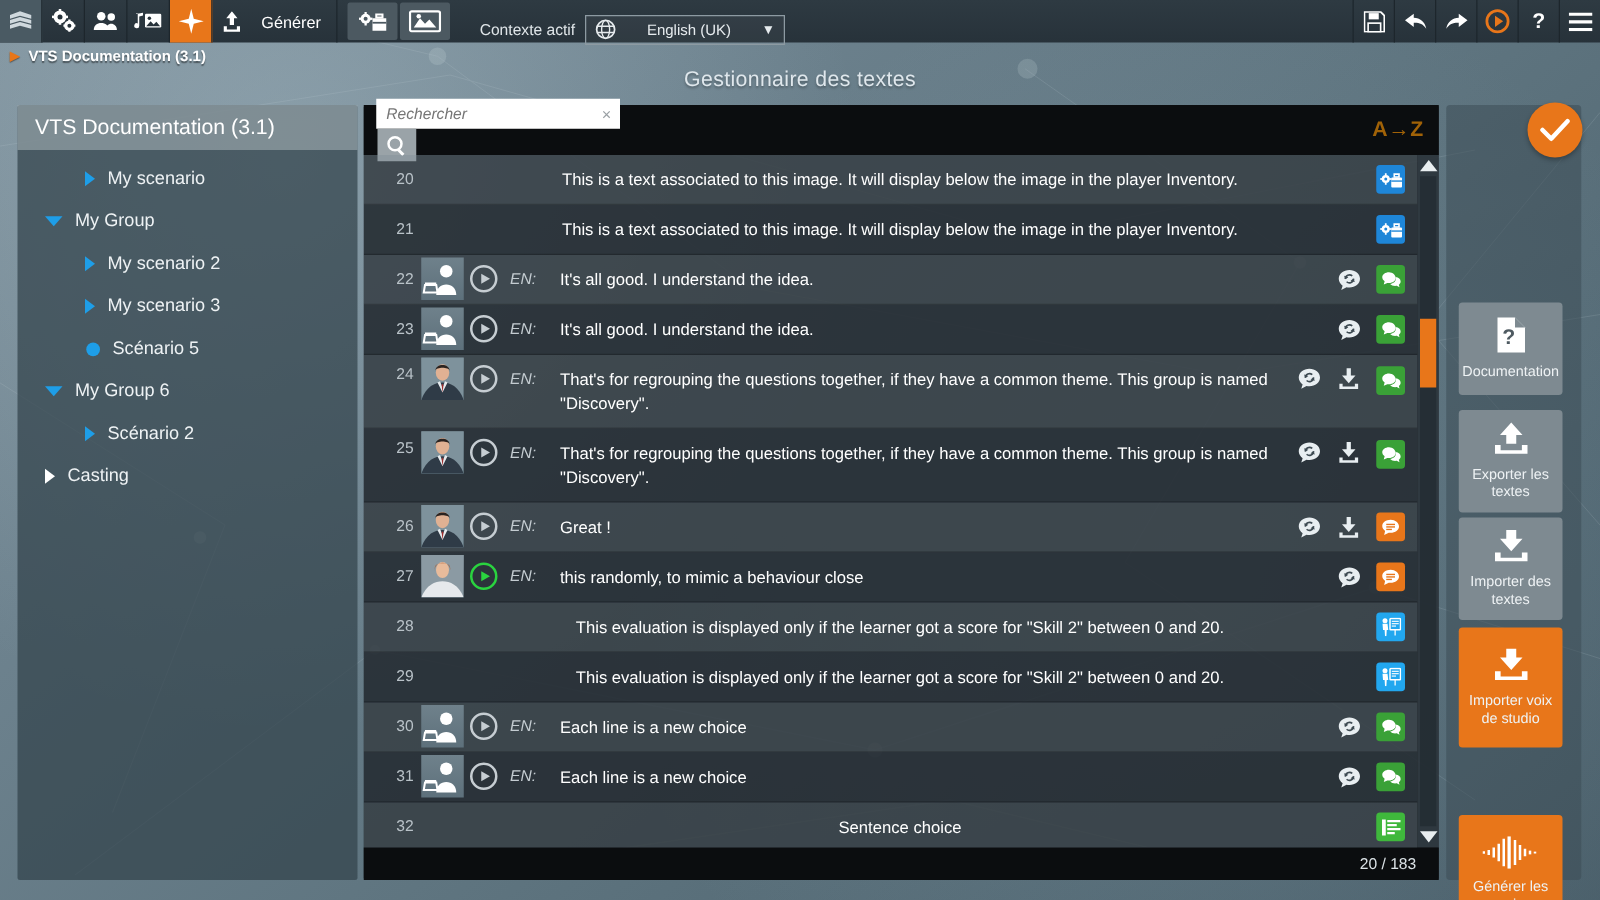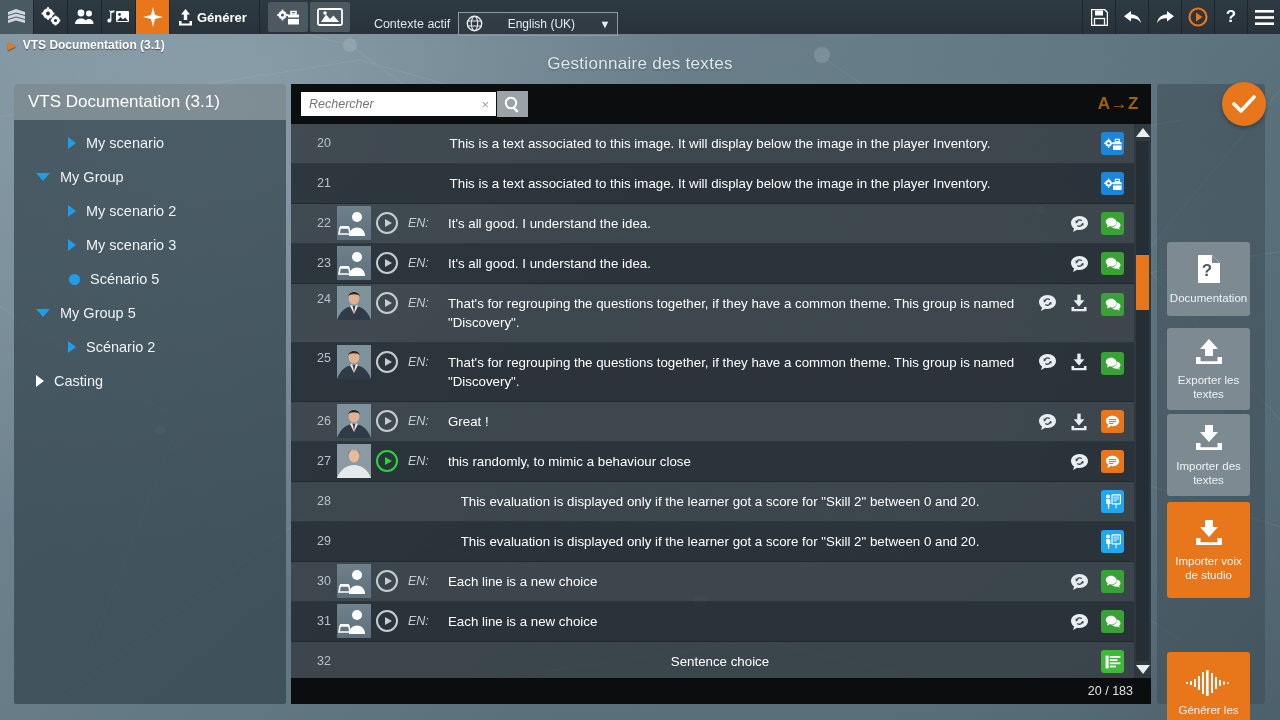--- a/index.html
+++ b/index.html
@@ -26,22 +26,22 @@
     display: flex; align-items: stretch;
     z-index: 20;
   }
   .tb-btn {
     width: 34px; height: 34px; display:flex; align-items:center; justify-content:center;
     border-right: 1px solid #1d262c; color:#e7eaec;
   }
   .tb-btn.first { background: #4a5a63; }
   .tb-btn.active { background: #e8761a; }
   .tb-gen {
-    display:flex; align-items:center; gap:4px; padding:0 12px 0 8px;
-    border-right:1px solid #1d262c; color:#fff; font-size:13px; font-weight:bold;
+    display:flex; align-items:center; gap:16px; padding:0 12px 0 8px;
+    border-right:1px solid #1d262c; color:#fff; font-size:13px; font-weight:normal;
   }
   .tb-sep { width: 8px; background: transparent; }
   .tb-btn2 {
     width:40px; height:30px; margin:2px 2px 2px 0; border-radius:2px;
     background:#4c5961; display:flex; align-items:center; justify-content:center;
   }
   .tb-ctx {
     display:flex; align-items:center; gap:8px; margin-left:22px; color:#dfe5e8; font-size:12.5px;margin-top:13px;
   }
   .lang-box {
@@ -96,21 +96,21 @@
   .main {
     position:absolute; left:291px; top:84px; width:860px; height:620px;
     background: rgba(22,26,29,.82);
     border-radius:2px;
     display:flex; flex-direction:column;
   }
   .main-head {
     height:40px; background:#0b0d0f; display:flex; align-items:center;
     padding:0 12px 0 10px; flex:0 0 40px;
   }
-  .search-wrap { display:flex; align-items:center; }
+  .search-wrap { display:flex; align-items:flex-start;flex-direction:column; }
   .search-box {
     width:195px; height:24px; background:#ffffff; display:flex; align-items:center;
     padding:0 4px 0 8px;
   }
   .search-box input {
     flex:1; border:none; outline:none; font-size:12.5px; font-style:italic;
     color:#6e7478; font-family:"Liberation Sans", sans-serif; background:transparent;
   }
   .search-clear { color:#9aa0a4; font-size:13px; padding:0 3px; cursor:pointer; }
   .search-go {
@@ -409,21 +409,21 @@
         <div class="tree-item lvl1">
           <span class="tri-right"></span>
           <span>My scenario 3</span>
         </div>
         <div class="tree-item lvl1">
           <span class="dot-blue"></span>
           <span>Scénario 5</span>
         </div>
         <div class="tree-item lvl0">
           <span class="tri-down"></span>
-          <span>My Group 5</span>
+          <span>My Group 6</span>
         </div>
         <div class="tree-item lvl1">
           <span class="tri-right"></span>
           <span>Scénario 2</span>
         </div>
         <div class="tree-item lvl0">
           <span class="tri-right white"></span>
           <span>Casting</span>
         </div>
       </div>

